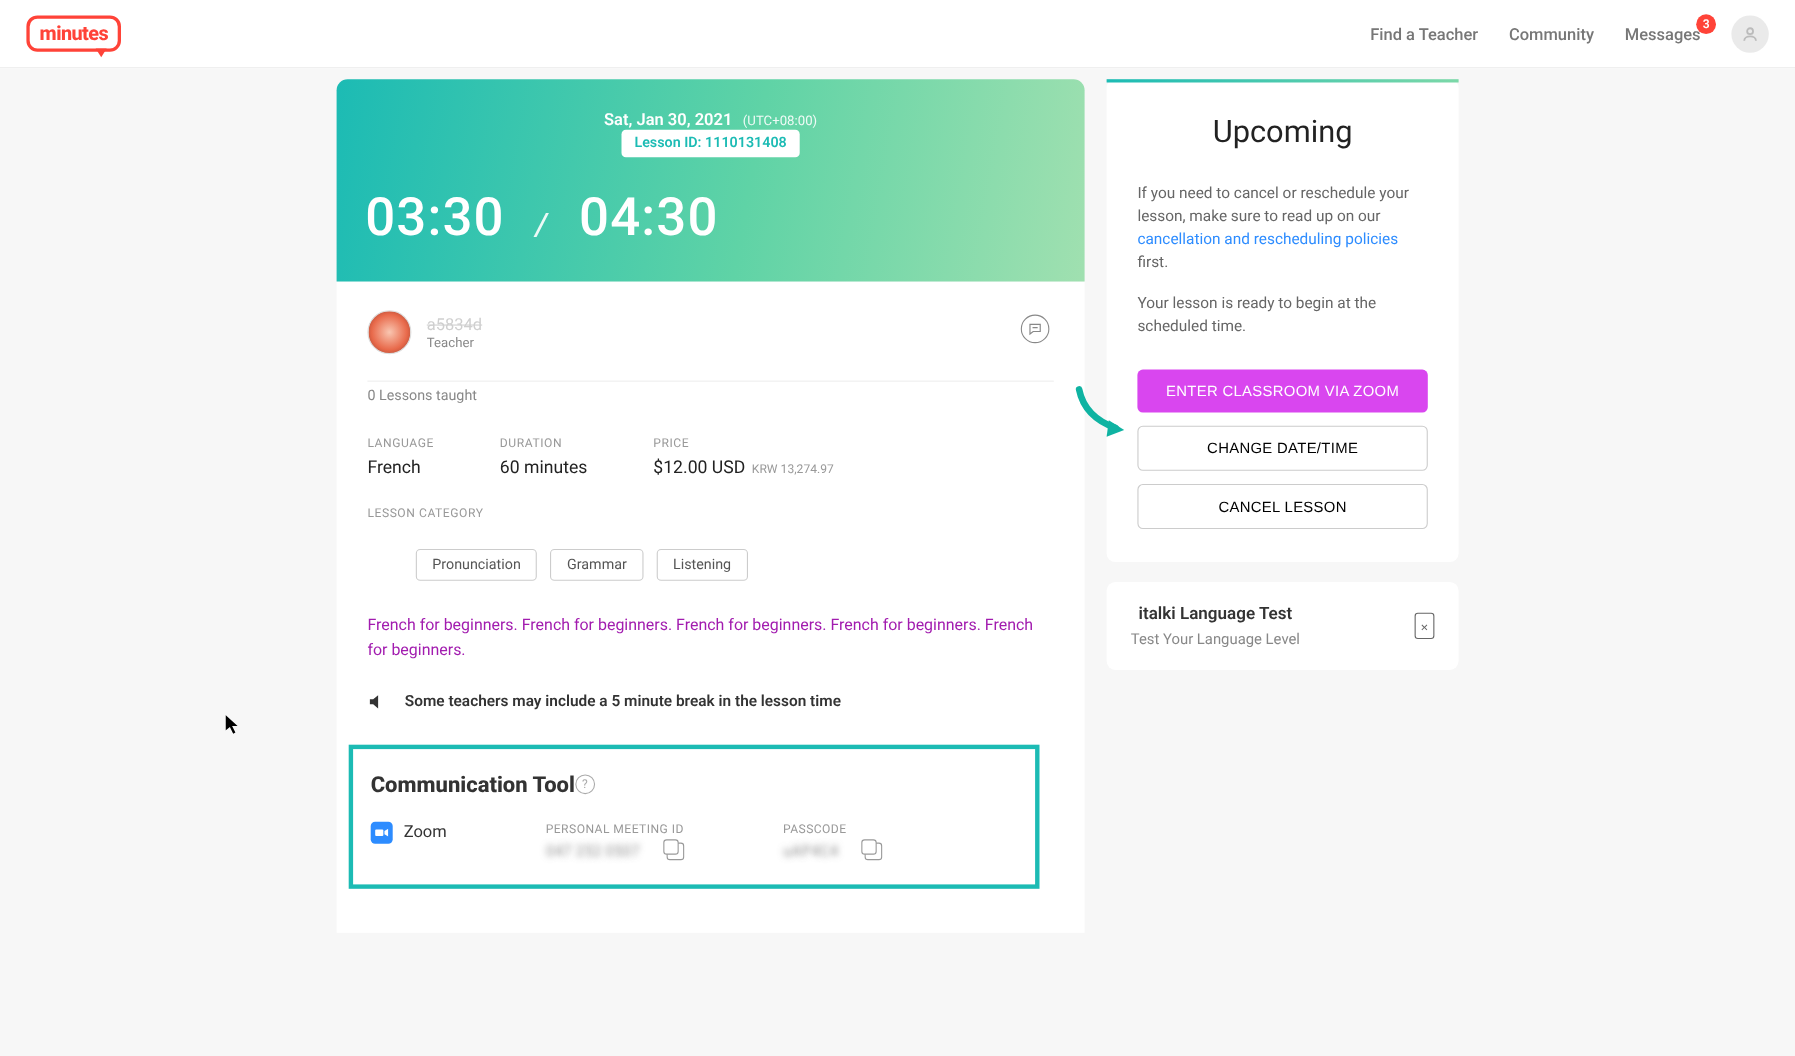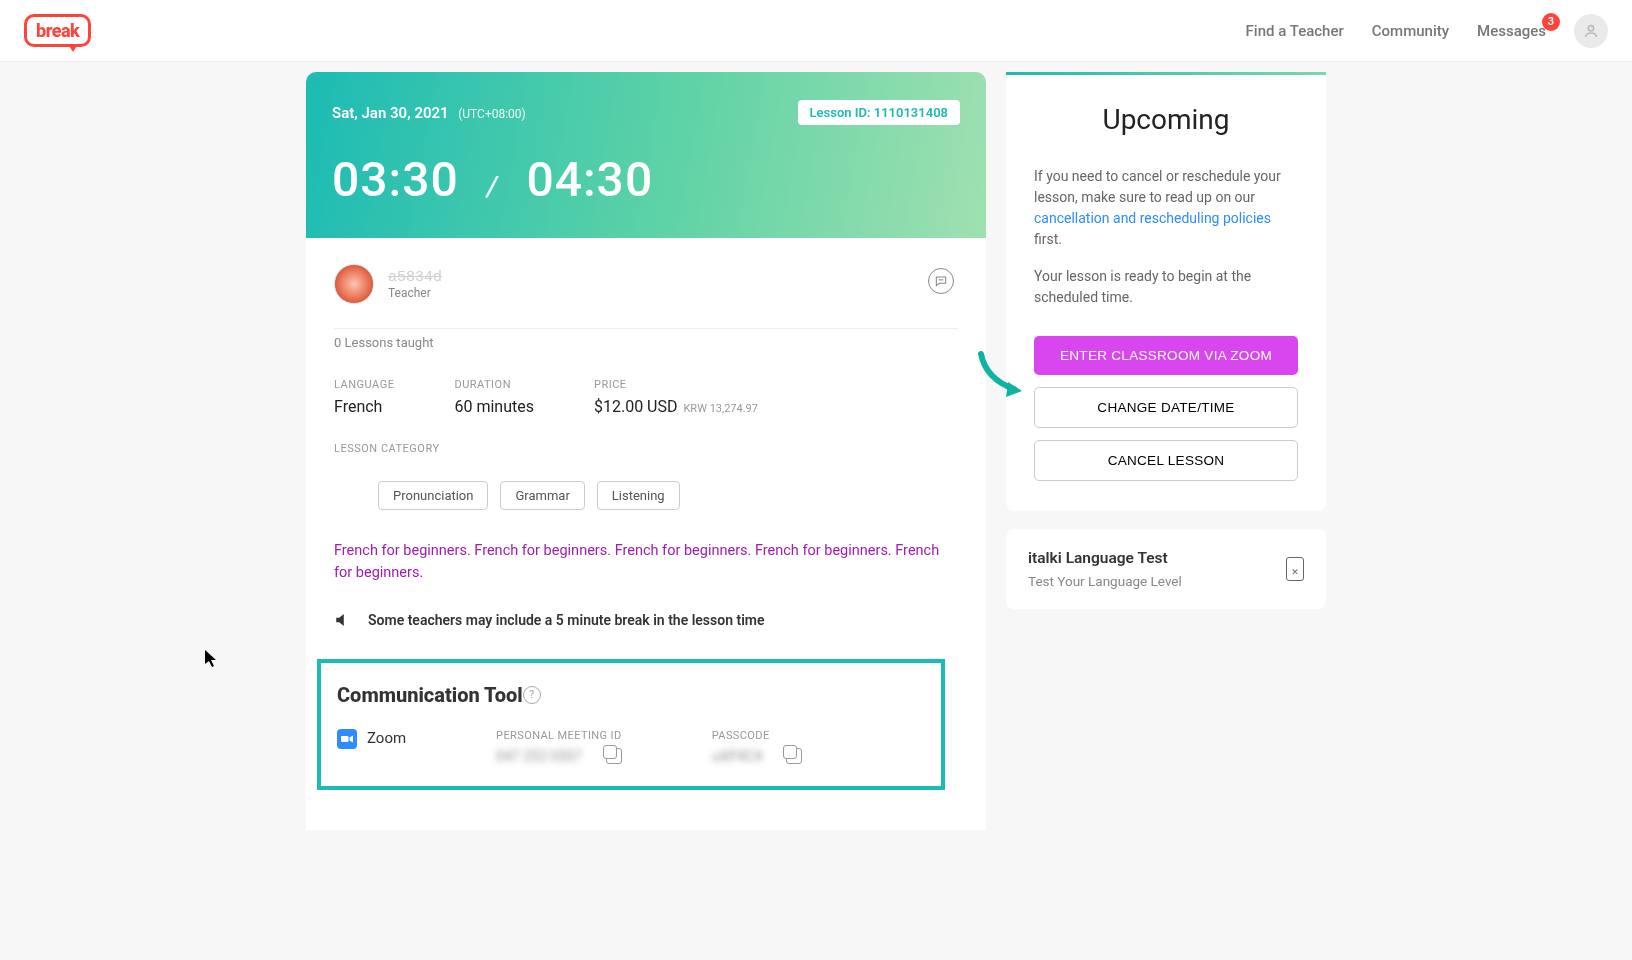--- a/index.html
+++ b/index.html
@@ -95,20 +95,21 @@
   background: linear-gradient(100deg, #1cbbb4 0%, #5fd3a6 55%, #a0e0b0 100%);
   border-radius: 10px 10px 0 0;
   padding: 28px 26px 30px 26px;
   color: #fff;
   position: relative;
 }
 .hero-date-row {
   display: flex;
   align-items: center;
   justify-content: space-between;
+  flex-direction: column;
 }
 .hero-date {
   font-size: 15px;
   font-weight: 600;
 }
 .hero-tz {
   font-size: 12px;
   opacity: 0.9;
   margin-left: 6px;
   font-weight: 400;
@@ -148,21 +149,20 @@
   width: 40px; height: 40px;
   border-radius: 50%;
   background: radial-gradient(circle at center, #f9c6b1 0%, #e8694a 60%, #8b3a2b 100%);
   border: 1px solid #ddd;
 }
 .teacher-name {
   font-size: 15px;
   color: #bbb;
   text-decoration: line-through;
   opacity: 0.7;
-  font-family: Liberation Mono, monospace;
 }
 .teacher-role {
   font-size: 12px;
   color: #888;
 }
 .chat-icon {
   position: absolute;
   right: 4px;
   top: 4px;
   width: 26px; height: 26px;
@@ -360,20 +360,21 @@
 }
 .arrow-annotation svg { width: 50px; height: 50px; }
 .promo-card {
   background: #fff;
   border-radius: 8px;
   padding: 20px 22px;
   margin-top: 18px;
   display: flex;
   justify-content: space-between;
   align-items: center;
+  text-align: center;
 }
 .promo-title { font-size: 15.5px; font-weight: 600; color: #333; }
 .promo-sub { font-size: 13.5px; color: #888; margin-top: 6px; }
 .promo-icon {
   width: 18px; height: 24px;
   border: 1.4px solid #666;
   border-radius: 3px;
   display: flex;
   align-items: flex-end;
   justify-content: center;
@@ -386,21 +387,21 @@
   font-size: 16px;
   color: #000;
   pointer-events: none;
 }
 </style>
 </head>
 <body>
 
 <div class="header">
   <a class="logo">
-    <span class="logo-bubble"><span class="logo-text">break</span></span>
+    <span class="logo-bubble"><span class="logo-text">minutes</span></span>
   </a>
   <div class="nav">
     <a href="#">Find a Teacher</a>
     <a href="#">Community</a>
     <a href="#" class="nav-messages">
       <span>Messages</span>
       <span class="badge">3</span>
     </a>
     <div class="avatar-menu">
       <svg width="16" height="16" viewBox="0 0 24 24" fill="none" stroke="#bbb" stroke-width="2.5">

